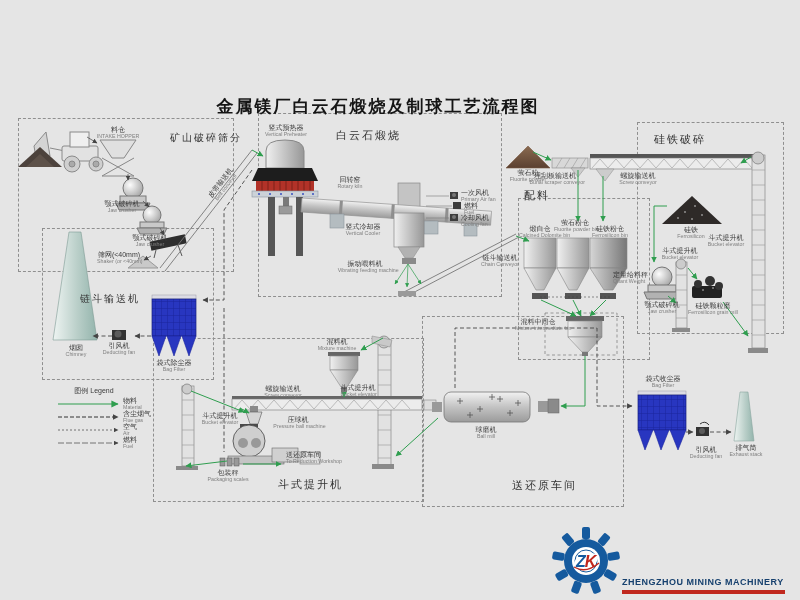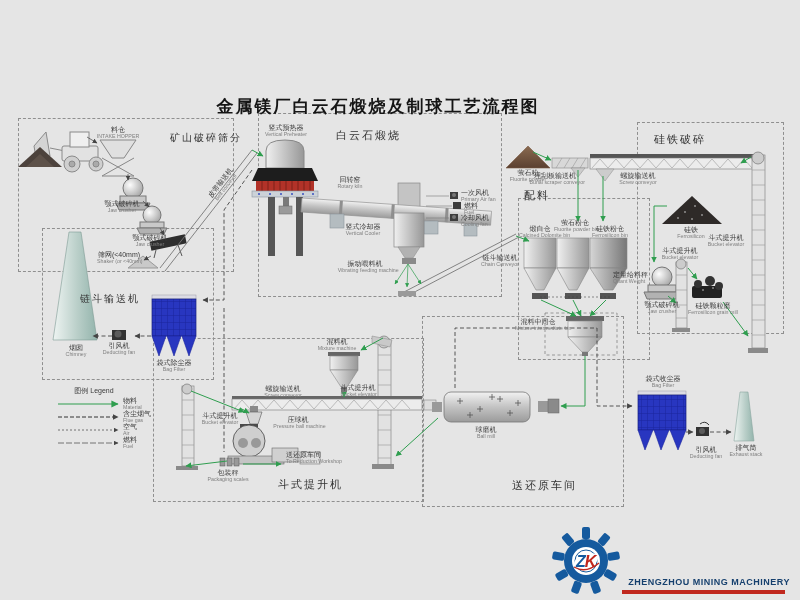--- a/index.html
+++ b/index.html
@@ -13,21 +13,21 @@
   .lbl{position:absolute;text-align:center;line-height:1.15;color:#3a3a3a;}
   .lbl .cn{display:block;font-size:7px;white-space:nowrap;}
   .lbl .en{display:block;font-size:6px;color:#808080;white-space:nowrap;transform:scale(.88);transform-origin:50% 0;}
   .lbl.la{text-align:left;}
   .lbl.la .en{transform-origin:0 0;}
   .lbl.rot{transform:rotate(-52deg);transform-origin:0 0;}
   svg.layer{position:absolute;left:0;top:0;}
   .logo-cn{position:absolute;left:620px;top:531px;width:170px;font-size:36px;font-weight:bold;
            color:#1c1c1c;letter-spacing:5px;white-space:nowrap;}
   .logo-en{position:absolute;left:622px;top:577px;width:168px;font-size:9px;font-weight:bold;
-           color:#16406e;letter-spacing:0.5px;white-space:nowrap;text-align:right;}
+           color:#16406e;letter-spacing:0.5px;white-space:nowrap;}
   .logo-bar{position:absolute;left:622px;top:590px;width:163px;height:4px;background:#c0281e;}
 </style>
 </head>
 <body>
 
 <div class="stage">
 
   <div class="box" style="left:18px;top:118px;width:214px;height:152px"></div>
   <div class="box" style="left:258px;top:113px;width:242px;height:182px"></div>
   <div class="box" style="left:637px;top:122px;width:145px;height:210px"></div>

